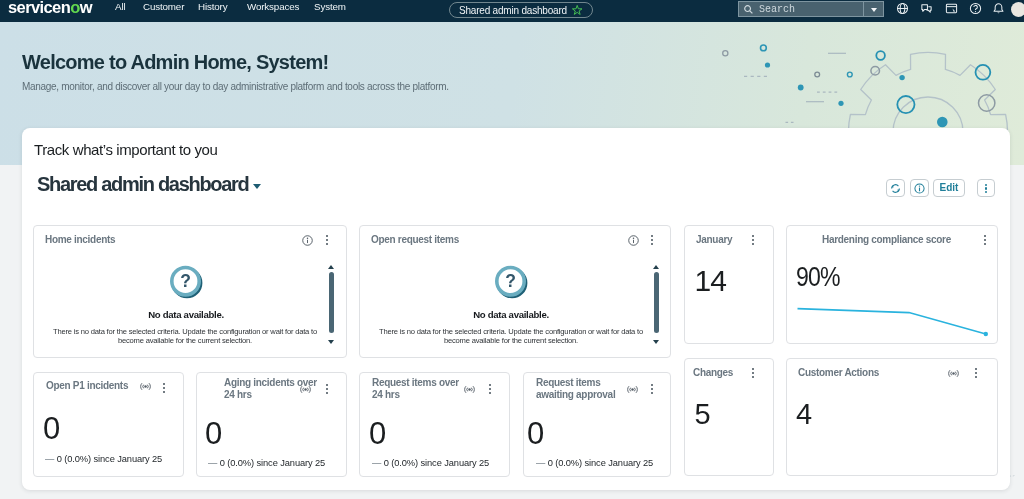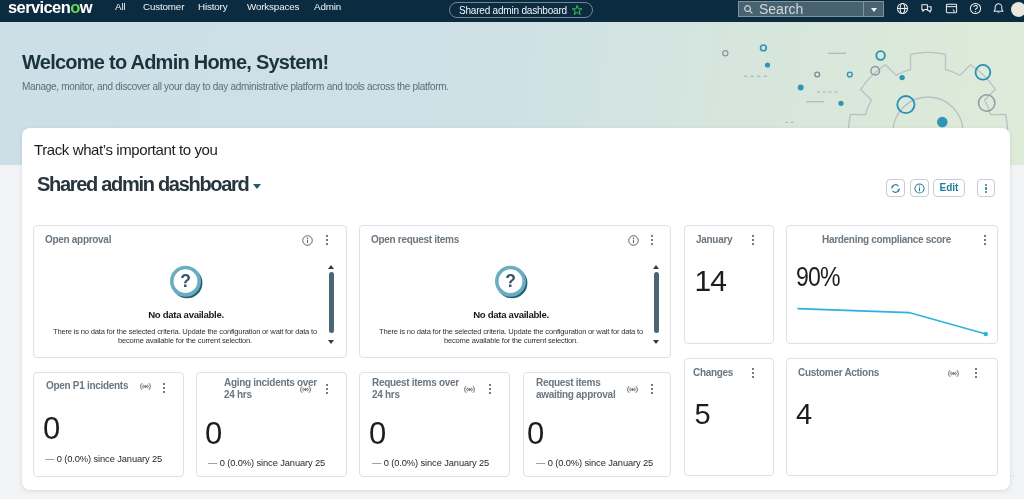--- a/index.html
+++ b/index.html
@@ -7,21 +7,21 @@
   .abs{position:absolute;}
 
   
   #nav{left:0;top:0;width:1024px;height:22px;background:#0b2c40;}
   #logo{left:8px;top:-2.5px;font-size:16.5px;font-weight:bold;color:#fff;letter-spacing:-0.6px;}
   #logo .green{color:#62d84e;}
   .navitem{top:0.5px;font-size:9.8px;letter-spacing:-0.15px;color:#f0f5f7;}
   #pill{left:449px;top:1.5px;width:144px;height:16px;border:1px solid #72878f;border-radius:9px;color:#f0f4f6;font-size:10px;letter-spacing:-0.2px;line-height:15.5px;text-align:center;box-sizing:border-box;}
   #search{left:738px;top:1px;width:144px;height:14px;background:#49626f;border:1px solid #7e95a0;display:flex;align-items:center;}
   #search .mag{margin-left:5px;margin-right:6px;}
-  #search .txt{color:#cfd9de;font-size:14px;}
+  #search .txt{color:#cfd9de;font-size:10px;font-family:Liberation Mono, monospace;}
   #search .sep{position:absolute;left:124px;top:0;width:1px;height:14px;background:#7e95a0;}
   #search .arr{position:absolute;left:132px;top:5.5px;width:0;height:0;border-left:3.5px solid transparent;border-right:3.5px solid transparent;border-top:4.5px solid #f2f5f7;}
   .navicon{top:2px;width:13px;height:13px;}
   #avatar{left:1011px;top:2px;width:15px;height:15px;border-radius:50%;background:#eae7e1;}
 
   
   #band{left:0;top:22px;width:1024px;height:143px;background:linear-gradient(97deg,#ccdfe7 0%,#cfe1e5 50%,#d8e7db 78%,#dfebd9 100%);}
   #welcome{left:22px;top:51px;font-size:20px;font-weight:bold;color:#1a333d;letter-spacing:-0.75px;}
   #subtitle{left:22px;top:81px;font-size:10px;letter-spacing:-0.3px;color:#5d6d76;}
 
@@ -53,21 +53,21 @@
 </style>
 </head>
 <body>
 
   <div id="nav" class="abs"></div>
   <div id="logo" class="abs">servicen<span class="green">o</span>w</div>
   <div class="abs navitem" style="left:115px;">All</div>
   <div class="abs navitem" style="left:143px;">Customer</div>
   <div class="abs navitem" style="left:198px;">History</div>
   <div class="abs navitem" style="left:247px;">Workspaces</div>
-  <div class="abs navitem" style="left:314px;">Admin</div>
+  <div class="abs navitem" style="left:314px;">System</div>
   <div id="pill" class="abs">Shared admin dashboard&nbsp; <svg width="11" height="11" viewBox="0 0 11 11" style="vertical-align:-2px;">
       <path d="M 5.20 0.40 L 6.38 3.78 L 9.96 3.85 L 7.10 6.02 L 8.14 9.45 L 5.20 7.40 L 2.26 9.45 L 3.30 6.02 L 0.44 3.85 L 4.02 3.78 Z" fill="none" stroke="#44bd53" stroke-width="1" stroke-linejoin="round"></path>
     </svg></div>
   <div id="search" class="abs">
     <svg class="mag" width="9" height="9" viewBox="0 0 9 9">
       <circle cx="3.6" cy="3.6" r="2.9" fill="none" stroke="#cfd9de" stroke-width="1.2"></circle>
       <line x1="5.8" y1="5.8" x2="8.4" y2="8.4" stroke="#cfd9de" stroke-width="1.2"></line>
     </svg>
     <span class="txt">Search</span>
     <span class="sep"></span>
@@ -156,21 +156,21 @@
   <div class="abs card" style="left:684px;top:225px;width:90px;height:119px;"></div>
   <div class="abs card" style="left:786px;top:225px;width:212px;height:119px;"></div>
 
   <div class="abs card" style="left:33px;top:372px;width:151px;height:105px;"></div>
   <div class="abs card" style="left:196px;top:372px;width:151px;height:105px;"></div>
   <div class="abs card" style="left:359px;top:372px;width:151px;height:105px;"></div>
   <div class="abs card" style="left:523px;top:372px;width:148px;height:105px;"></div>
   <div class="abs card" style="left:684px;top:358px;width:90px;height:118px;"></div>
   <div class="abs card" style="left:786px;top:358px;width:212px;height:118px;"></div>
 
-  <div class="ctitle" style="left:45px;top:234px;">Open approval</div>
+  <div class="ctitle" style="left:45px;top:234px;">Home incidents</div>
   <svg class="abs" style="left:302px;top:235px;" width="11" height="11" viewBox="0 0 12 12">
     <circle cx="6" cy="6" r="5.2" stroke="#4b555e" stroke-width="1" fill="none"></circle>
     <circle cx="6" cy="3.6" r="0.8" fill="#4b555e"></circle>
     <rect x="5.5" y="5.2" width="1" height="3.6" fill="#4b555e"></rect>
   </svg>
   <div class="kebab" style="left:326px;top:235px;">
     <i></i>
     <i></i>
     <i></i>
   </div>

